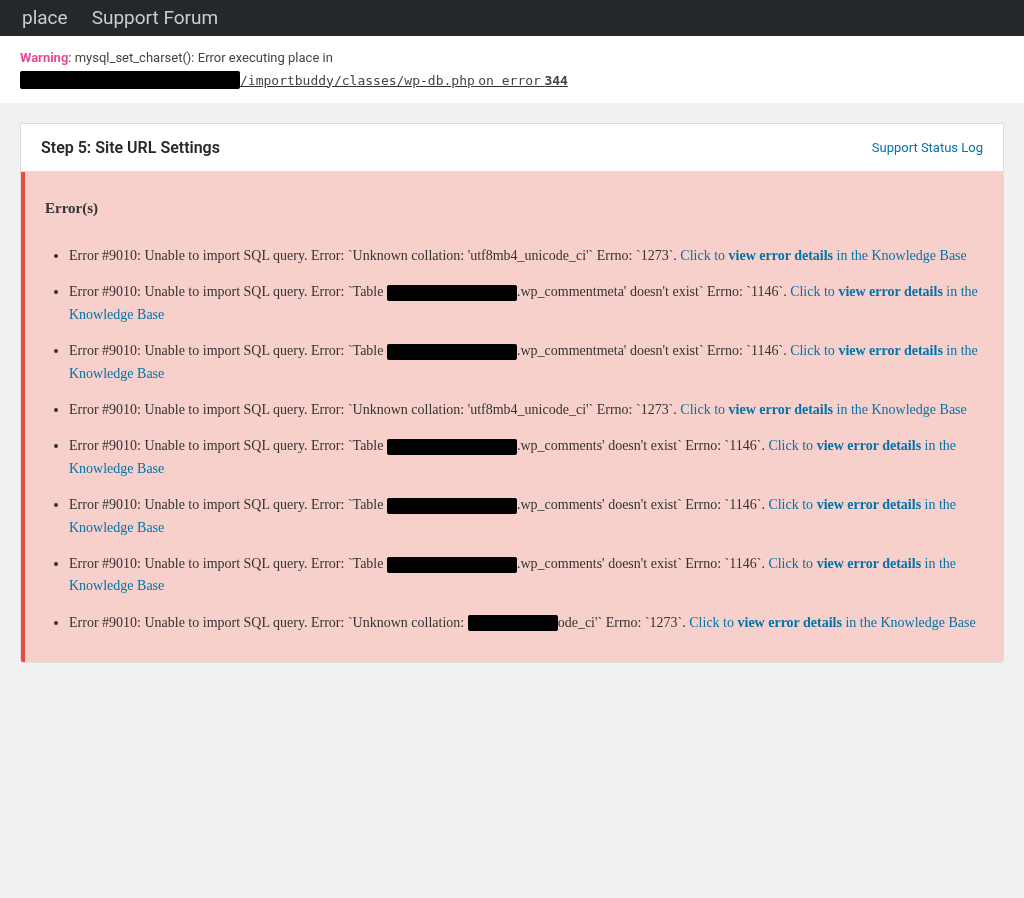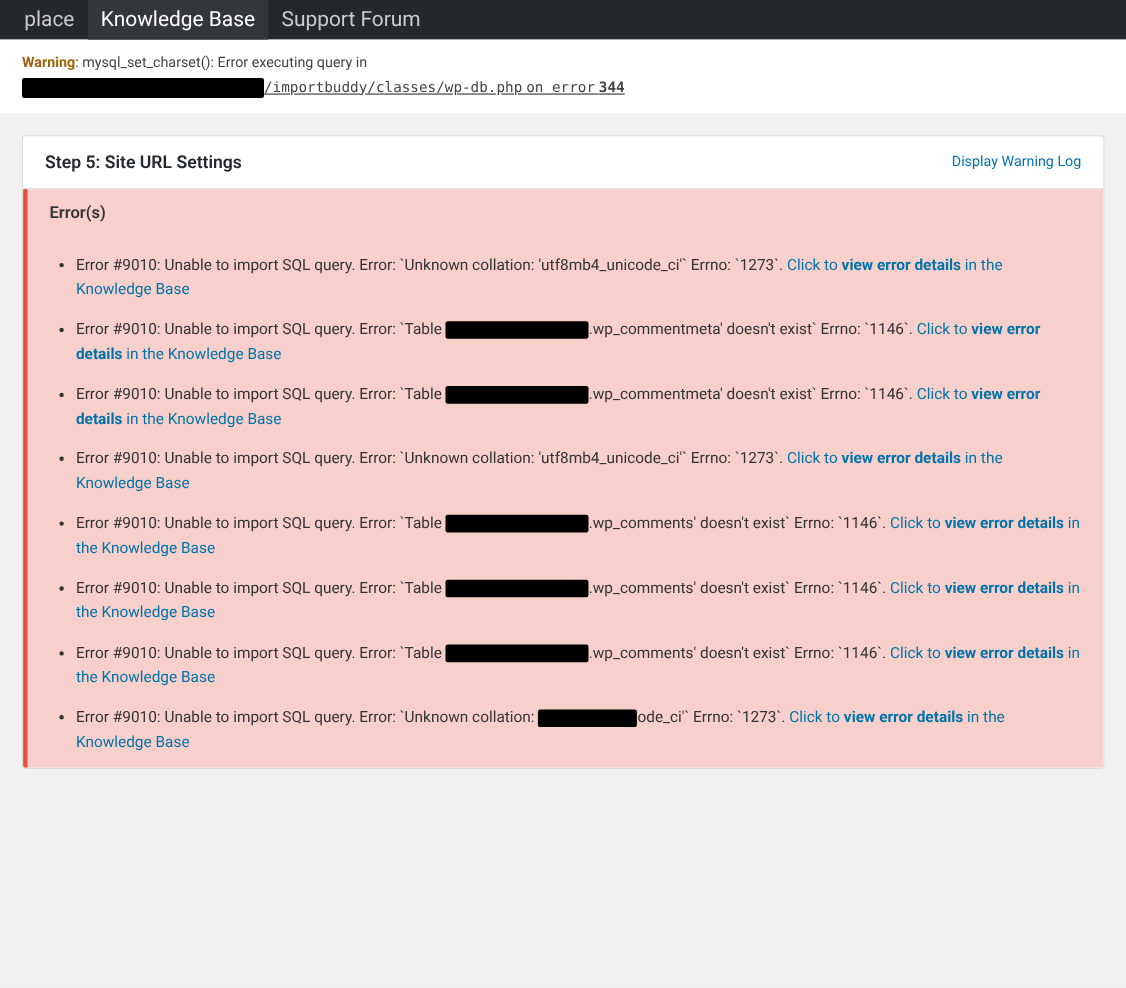--- a/index.html
+++ b/index.html
@@ -36,21 +36,21 @@
     .warning-area {
       background: #fff;
       padding: 14px 20px;
     }
     .warning-text {
       font-size: 13px;
       color: #444;
       margin-bottom: 6px;
     }
     .warning-text strong {
-      color: #a16207;
+      color: #ec4899;
     }
     .warning-path-visible {
       font-size: 13px;
       font-family: monospace;
       color: #444;
     }
     .warning-path-line {
       display: flex;
       align-items: center;
       gap: 0;
@@ -94,21 +94,22 @@
       color: #0073aa;
       font-size: 13px;
       cursor: pointer;
       text-decoration: none;
     }
 
     
     .error-panel {
       background: #f8d0cb;
       border-left: 4px solid #e74c3c;
-      padding: 12px 20px;
+      padding: 28px 20px;
+      font-family: Liberation Serif, serif;
     }
     .error-panel-title {
       font-size: 15px;
       font-weight: 600;
       color: #333;
       margin-bottom: 14px;
     }
     .error-list {
       list-style: disc;
       padding-left: 24px;
@@ -147,39 +148,38 @@
     .link-bold {
       font-weight: 700;
       color: #0073aa;
     }
   </style>
 </head>
 <body>
 
 <nav class="top-nav">
   <span class="top-nav-item">place</span>
-  <span class="top-nav-item active">Knowledge Base</span>
   <span class="top-nav-item">Support Forum</span>
 </nav>
 
 <div class="warning-area">
   <div class="warning-text">
-    <strong>Warning</strong><span>: mysql_set_charset(): Error executing query in</span>
+    <strong>Warning</strong><span>: mysql_set_charset(): Error executing place in</span>
   </div>
   <div class="warning-path-line">
     <span class="path-redacted"></span><span class="warning-path-visible">/importbuddy/classes/wp-db.php</span>&nbsp;<span class="warning-path-visible">on error</span>&nbsp;<strong class="warning-path-visible">344</strong>
   </div>
 </div>
 
 <div class="main-content">
   <div class="step-box">
 
     <div class="step-header">
       <span class="step-title">Step 5: Site URL Settings</span>
-      <a class="step-action-link">Display Warning Log</a>
+      <a class="step-action-link">Support Status Log</a>
     </div>
 
     <div class="error-panel">
       <div class="error-panel-title">Error(s)</div>
       <ul class="error-list">
 
         <li>
           <span>Error #9010: Unable to import SQL query. Error: `Unknown collation: 'utf8mb4_unicode_ci'` Errno: `1273`. </span><a class="link-click">Click to <strong class="link-bold">view error details</strong> in the Knowledge Base</a>
         </li>
 

